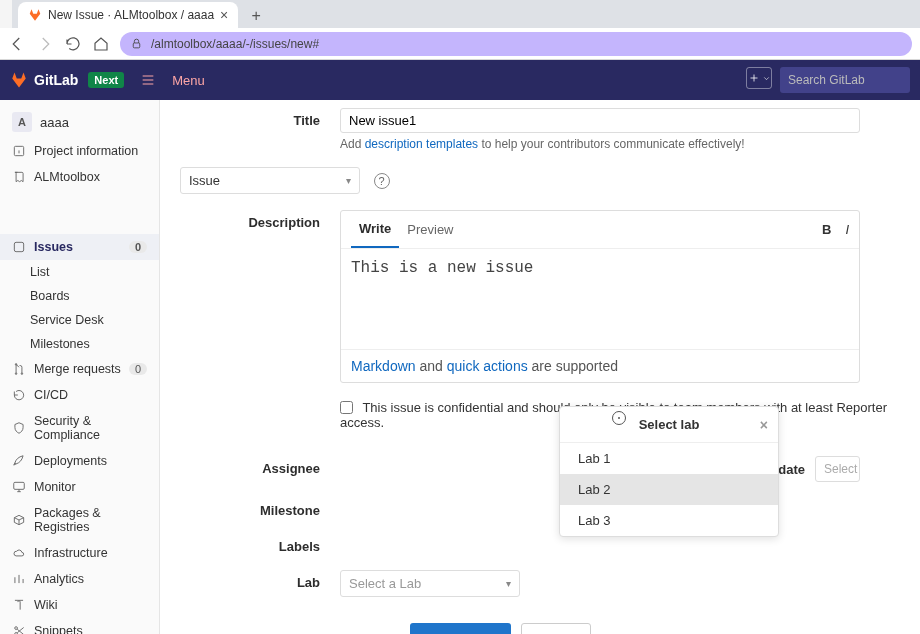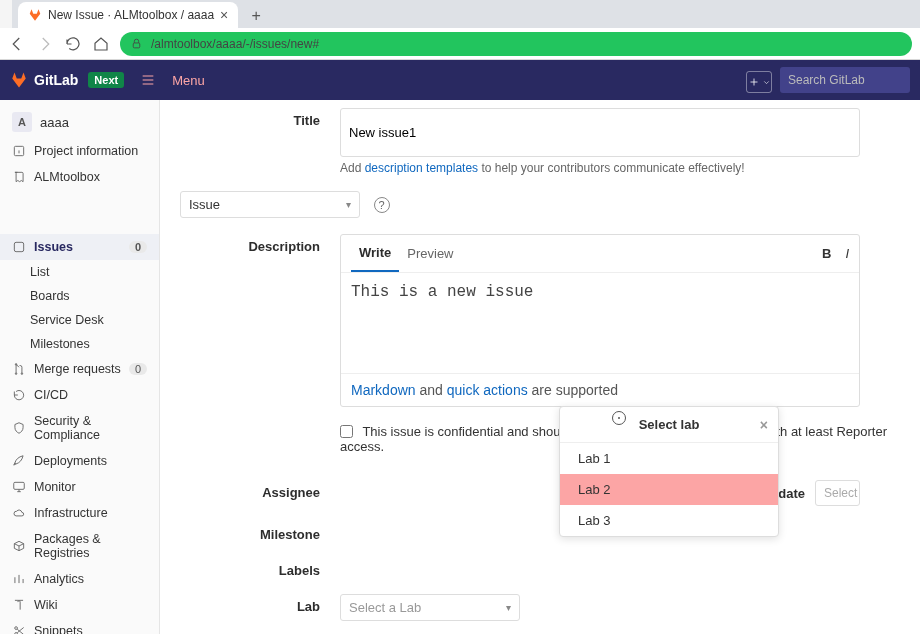--- a/index.html
+++ b/index.html
@@ -6,32 +6,32 @@
   body { width: 920px; height: 634px; background: #f5f5f5; overflow: hidden; color: #333; font-size: 13px; }
 
   
   .browser-tabs { height: 28px; background: #dee1e6; display: flex; align-items: flex-end; padding-left: 6px; margin-left: 12px; }
   .tab { background: #fff; height: 26px; border-radius: 8px 8px 0 0; display: flex; align-items: center; padding: 0 10px; font-size: 12px; color: #333; min-width: 180px; gap: 6px; }
   .tab .favicon { width: 14px; height: 14px; }
   .tab .close { margin-left: auto; font-size: 14px; color: #555; }
   .newtab { width: 24px; height: 24px; display: flex; align-items: center; justify-content: center; font-size: 16px; color: #555; margin-left: 6px; }
   .addr-bar { height: 32px; background: #fff; display: flex; align-items: center; padding: 0 8px; gap: 10px; border-bottom: 1px solid #d7d7d7; }
   .nav-icon { width: 18px; height: 18px; color: #555; display: flex; align-items: center; justify-content: center; }
-  .url-box { flex: 1; display: flex; align-items: center; gap: 8px; background: #22c55e; border-radius: 14px; height: 24px; padding: 0 10px; font-size: 12px; color: #444; }
+  .url-box { flex: 1; display: flex; align-items: center; gap: 8px; background: #c4b5fd; border-radius: 14px; height: 24px; padding: 0 10px; font-size: 12px; color: #444; }
   .url-box .lock { width: 13px; height: 13px; }
 
   
   .topnav { height: 40px; background: #292961; display: flex; align-items: center; padding: 0 10px; gap: 10px; color: #fff; }
   .gl-logo { display: flex; align-items: center; gap: 6px; }
   .gl-logo svg { width: 18px; height: 18px; }
   .gl-brand { font-weight: 600; font-size: 14px; }
   .gl-next { background: #108548; color: #fff; font-size: 11px; padding: 2px 6px; border-radius: 3px; font-weight: 600; }
   .menu-btn { display: flex; align-items: center; gap: 16px; font-size: 13px; color: #fca5a5; margin-left: 6px; }
   .menu-btn svg { width: 16px; height: 16px; }
-  .topnav-right { margin-left: auto; display: flex; align-items: flex-end; gap: 8px; padding-left: 36px; }
+  .topnav-right { margin-left: auto; display: flex; align-items: flex-start; gap: 8px; padding-left: 36px; }
   .plus-box { width: 26px; height: 22px; border: 1px solid rgba(255,255,255,0.4); border-radius: 3px; display: flex; align-items: center; justify-content: center; gap: 2px; font-size: 13px; }
   .search-box { background: #42428a; border-radius: 3px; height: 26px; display: flex; align-items: center; padding: 0 8px; width: 130px; }
   .search-box input { background: transparent; border: none; color: #ccc; font-size: 12px; outline: none; width: 100%; }
   .search-box input::placeholder { color: #bbb; }
 
   
   .app { display: flex; height: calc(634px - 28px - 32px - 40px); }
   .sidebar { width: 160px; background: #fafafa; border-right: 1px solid #e5e5e5; padding-top: 6px; }
   .sb-project { display: flex; align-items: center; gap: 8px; padding: 6px 12px; font-size: 13px; color: #333; }
   .sb-project .avatar { width: 20px; height: 20px; border-radius: 3px; background: #e9e9f2; color: #555; font-size: 11px; display: flex; align-items: center; justify-content: center; font-weight: 600; }
@@ -39,21 +39,21 @@
   .sb-item.active { font-weight: 600; color: #292961; background: #eef0f5; margin-top: 44px; }
   .sb-item svg, .sb-item .ic { width: 14px; height: 14px; flex-shrink: 0; color: #666; }
   .sb-sub { padding-left: 30px; font-size: 12.5px; color: #333; height: 24px; display: flex; align-items: center; cursor: pointer; }
   .badge-count { margin-left: auto; background: #e9e9e9; border-radius: 9px; font-size: 11px; padding: 0 6px; color: #555; }
 
   
   .main { flex: 1; background: #fff; position: relative; overflow: hidden; }
   .form-row { display: flex; padding: 8px 20px; align-items: flex-start; }
   .form-label { width: 160px; text-align: right; padding-right: 20px; font-size: 13px; color: #2d2d2d; font-weight: 600; padding-top: 5px; }
   .form-ctrl { flex: 1; position: relative; }
-  .text-input { width: 100%; max-width: 520px; border: 1px solid #ddd; border-radius: 3px; padding: 16px 8px; font-size: 13px; }
+  .text-input { width: 100%; max-width: 520px; border: 1px solid #ddd; border-radius: 3px; padding: 4px 8px; font-size: 13px; }
   .hint { font-size: 12px; color: #666; margin-top: 4px; }
   .hint a { color: #1068bf; text-decoration: none; }
   .select-box { display: inline-flex; align-items: center; justify-content: space-between; border: 1px solid #ddd; border-radius: 3px; padding: 5px 8px; font-size: 13px; min-width: 180px; background: #fff; color: #333; }
   .select-box .caret { font-size: 10px; color: #888; }
   .help-icon { display: inline-flex; width: 16px; height: 16px; border: 1.3px solid #888; border-radius: 50%; align-items: center; justify-content: center; font-size: 11px; color: #666; margin-left: 10px; }
   .editor { border: 1px solid #ddd; border-radius: 3px; max-width: 520px; }
   .editor-tabs { display: flex; border-bottom: 1px solid #eee; padding: 0 10px; align-items: center; }
   .ed-tab { padding: 10px 8px; font-size: 13px; color: #666; cursor: pointer; }
   .ed-tab.active { color: #2d2d2d; font-weight: 600; border-bottom: 2px solid #1068bf; }
   .ed-tools { margin-left: auto; display: flex; gap: 14px; color: #333; font-family: Georgia, serif; }
@@ -66,21 +66,21 @@
   .assignee-row .form-ctrl { display: flex; align-items: flex-start; justify-content: space-between; max-width: 520px; }
   .due-date-group { display: flex; align-items: center; gap: 10px; }
   .due-date-lbl { font-weight: 600; font-size: 13px; color: #2d2d2d; }
   .due-placeholder { border: 1px solid #ddd; border-radius: 3px; padding: 5px 8px; font-size: 12px; color: #aaa; width: 45px; overflow: hidden; white-space: nowrap; }
 
   
   .dropdown-panel { position: absolute; background: #fff; border: 1px solid #ddd; border-radius: 4px; box-shadow: 0 2px 8px rgba(0,0,0,0.12); width: 220px; z-index: 50; }
   .dd-head { display: flex; align-items: center; justify-content: center; position: relative; padding: 10px; border-bottom: 1px solid #eee; font-size: 13px; font-weight: 600; color: #333; }
   .dd-head .close { position: absolute; right: 10px; color: #999; font-size: 14px; cursor: pointer; }
   .dd-item { padding: 8px 18px; font-size: 13px; color: #333; cursor: pointer; }
-  .dd-item.hover { background: #fca5a5; }
+  .dd-item.hover { background: #e5e5e5; }
 
   .cursor-point { position: absolute; width: 14px; height: 14px; border: 1.5px solid #555; border-radius: 50%; background: transparent; pointer-events: none; }
   .cursor-point::after { content: ""; position: absolute; width: 2px; height: 2px; background: #555; border-radius: 50%; left: 5px; top: 5px; }
 
   .actions { display: flex; gap: 10px; padding: 18px 0 20px 250px; }
   .btn-primary { background: #1f75cb; color: #fff; border: none; border-radius: 3px; padding: 7px 14px; font-size: 13px; font-weight: 500; cursor: pointer; }
   .btn-secondary { background: #fff; color: #333; border: 1px solid #ccc; border-radius: 3px; padding: 7px 14px; font-size: 13px; cursor: pointer; }
 
   svg { stroke: currentColor; fill: none; stroke-width: 1.6; }
 </style>
@@ -227,29 +227,29 @@
     </div>
     <div class="sb-item">
       <svg class="ic" viewBox="0 0 24 24">
           <rect x="3" y="4" width="18" height="12" rx="2"></rect>
           <path d="M9 20h6M12 16v4"></path>
         </svg>
       <span>Monitor</span>
     </div>
     <div class="sb-item">
       <svg class="ic" viewBox="0 0 24 24">
+          <path d="M4 8l8-4 8 4v8l-8 4-8-4zM4 8l8 4 8-4M12 12v8"></path>
+        </svg>
+      <span>Packages &amp; Registries</span>
+    </div>
+    <div class="sb-item">
+      <svg class="ic" viewBox="0 0 24 24">
           <path d="M7 17a4 4 0 1 1 1-8 5 5 0 0 1 9 2 3 3 0 0 1 0 6H7z"></path>
         </svg>
       <span>Infrastructure</span>
-    </div>
-    <div class="sb-item">
-      <svg class="ic" viewBox="0 0 24 24">
-          <path d="M4 8l8-4 8 4v8l-8 4-8-4zM4 8l8 4 8-4M12 12v8"></path>
-        </svg>
-      <span>Packages &amp; Registries</span>
     </div>
     <div class="sb-item">
       <svg class="ic" viewBox="0 0 24 24">
           <path d="M5 19V9M12 19V5M19 19v-7"></path>
         </svg>
       <span>Analytics</span>
     </div>
     <div class="sb-item">
       <svg class="ic" viewBox="0 0 24 24">
           <path d="M5 4h6a3 3 0 0 1 3 3v13M19 4h-6a3 3 0 0 0-3 3"></path>

